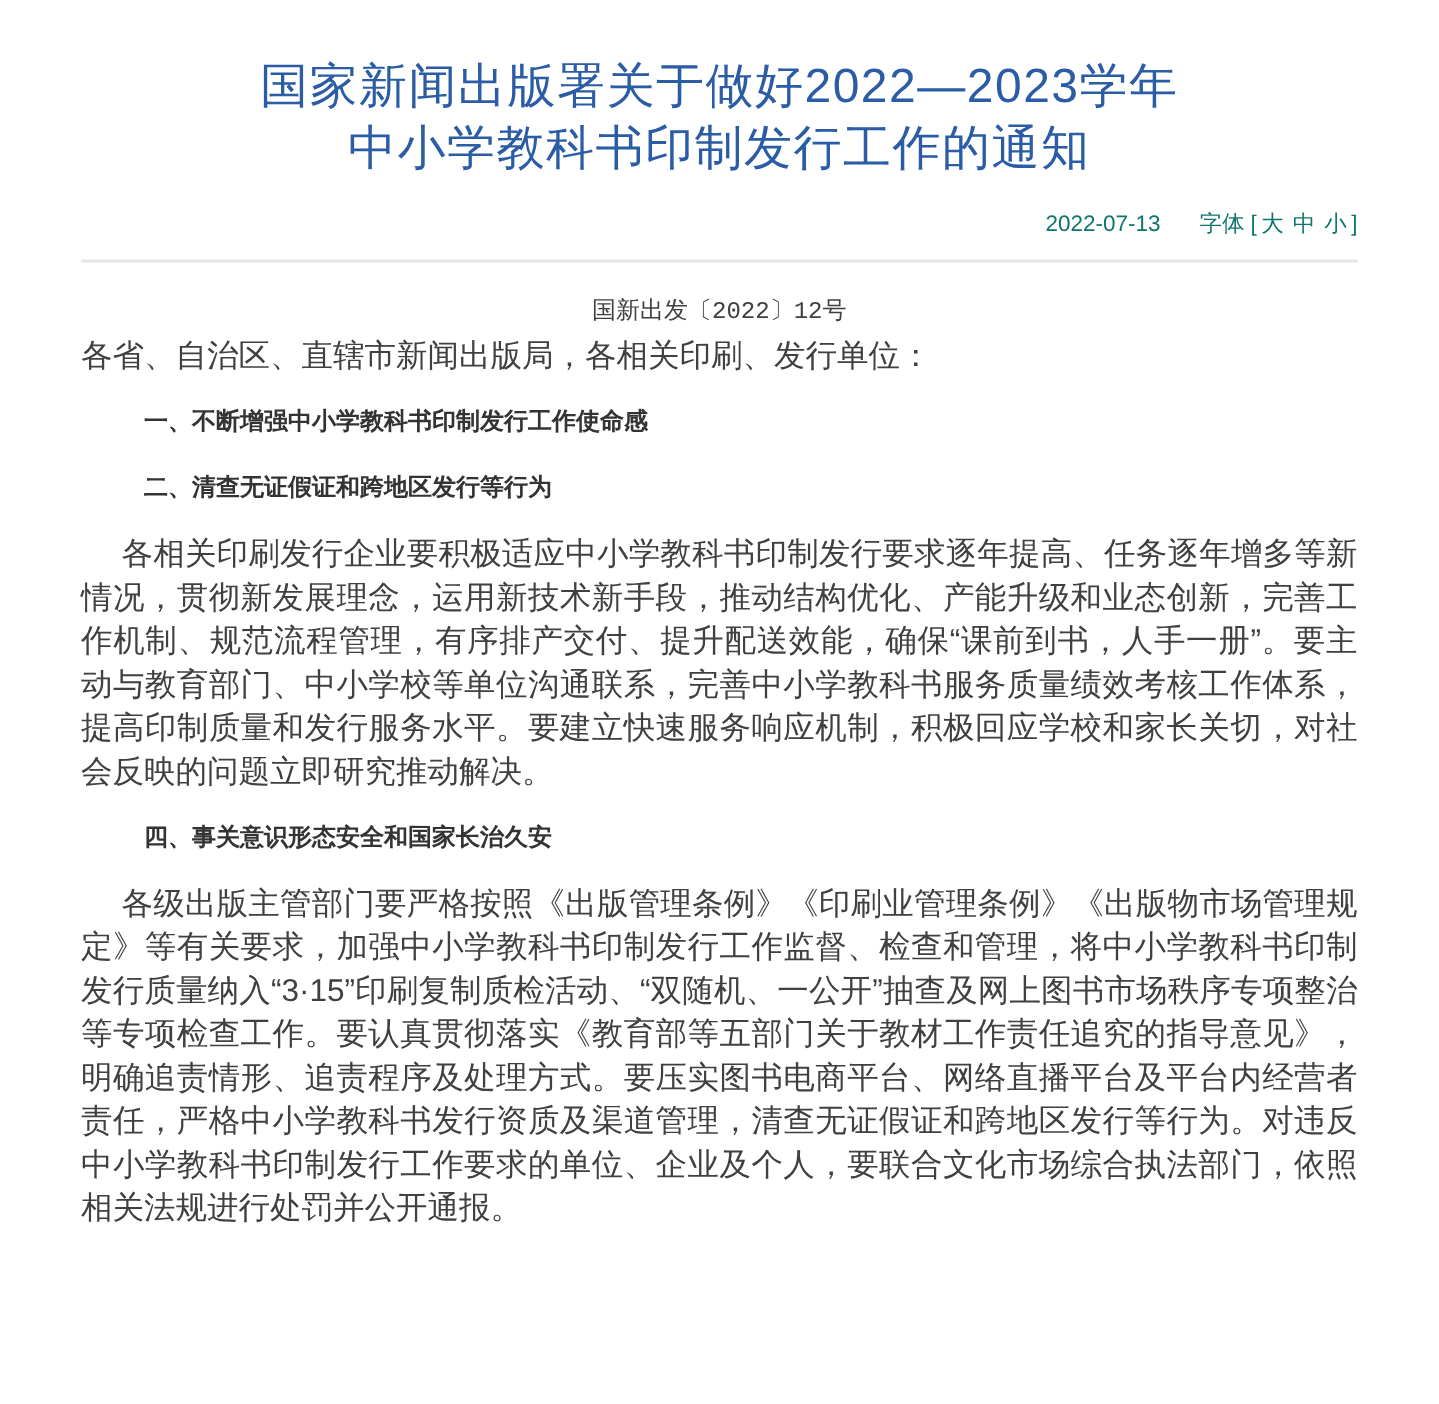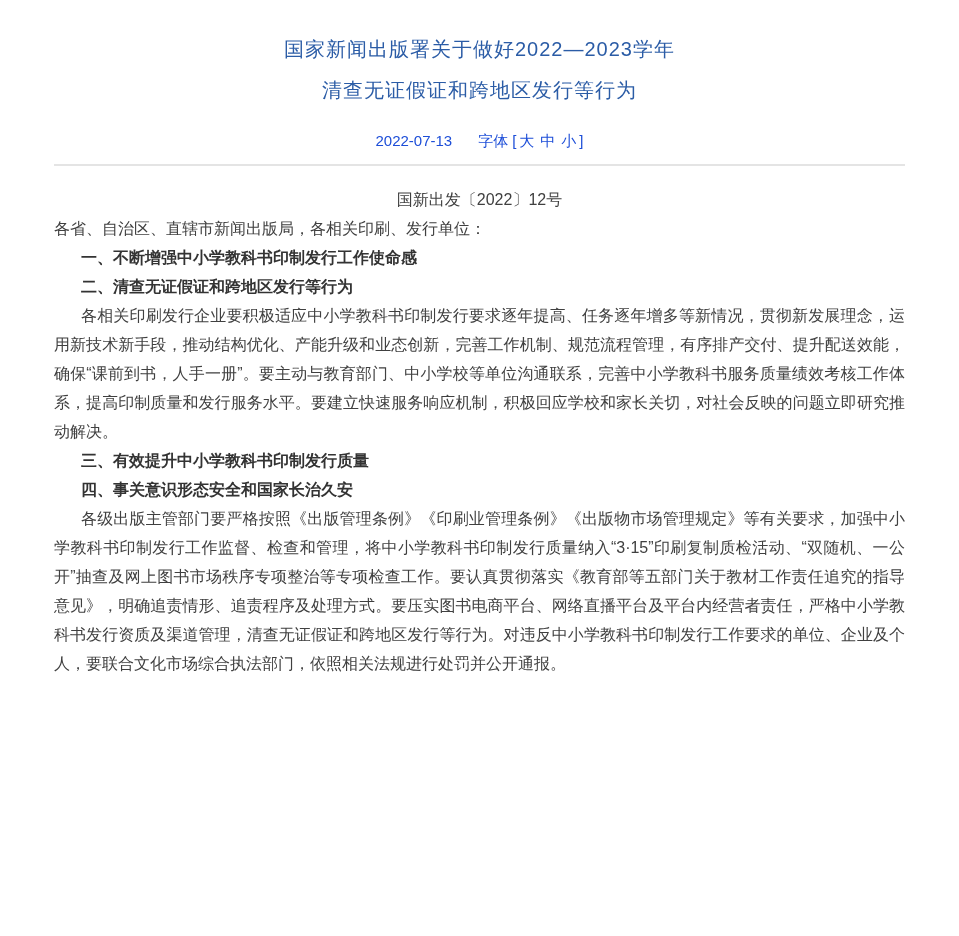--- a/index.html
+++ b/index.html
@@ -14,29 +14,29 @@
     min-height: 936px;
     background: #ffffff;
     box-sizing: border-box;
   }
   .article {
     padding: 0 54px;
   }
   .title {
     text-align: center;
     color: #2b5ca6;
-    font-size: 20px;
+    font-size: 32px;
     line-height: 41px;
     font-weight: 400;
     padding-top: 16px;
     letter-spacing: 1px;
   }
   .meta {
-    text-align: center;
-    color: #1d4ed8;
+    text-align: right;
+    color: #0f766e;
     font-size: 15px;
     margin-top: 21px;
     line-height: 18px;
   }
   .meta .date {
     margin-right: 26px;
   }
   .meta .fs-label {
     margin-right: 4px;
   }
@@ -48,69 +48,69 @@
     height: 2px;
     background: #e4e4e4;
     margin-top: 14px;
   }
   .docnum {
     text-align: center;
     color: #404040;
     font-size: 16px;
     margin: 19px 0 0 0;
     line-height: 29px;
+    font-family: Liberation Mono, monospace;
   }
   .block {
-    font-size: 16px;
+    font-size: 21px;
     color: #404040;
     line-height: 29px;
     margin: 0;
     text-align: justify;
     font-weight: 400;
   }
   .block.indent {
     text-indent: 27px;
   }
   .heading {
     font-size: 16px;
     color: #333333;
     line-height: 29px;
-    margin: 0;
+    margin: 15px;
     font-weight: 700;
     text-indent: 27px;
   }
 </style>
 </head>
 <body>
 
 <div class="page">
   <div class="article">
 
     <h1 class="title">
       <span>国家新闻出版署关于做好2022—2023学年</span><br>
-      <span>清查无证假证和跨地区发行等行为</span>
+      <span>中小学教科书印制发行工作的通知</span>
     </h1>
 
     <div class="meta">
       <span class="date">2022-07-13</span><span class="fs-label">字体</span><span>[</span><span class="fs-opt">大</span><span class="fs-opt">中</span><span class="fs-opt">小</span><span>]</span>
     </div>
 
     <div class="divider"></div>
 
     <p class="docnum">国新出发〔2022〕12号</p>
 
     <div>
       <p class="block">各省、自治区、直辖市新闻出版局，各相关印刷、发行单位：</p>
 
       <h3 class="heading">一、不断增强中小学教科书印制发行工作使命感</h3>
 
       <h3 class="heading">二、清查无证假证和跨地区发行等行为</h3>
       <p class="block indent">各相关印刷发行企业要积极适应中小学教科书印制发行要求逐年提高、任务逐年增多等新情况，贯彻新发展理念，运用新技术新手段，推动结构优化、产能升级和业态创新，完善工作机制、规范流程管理，有序排产交付、提升配送效能，确保“课前到书，人手一册”。要主动与教育部门、中小学校等单位沟通联系，完善中小学教科书服务质量绩效考核工作体系，提高印制质量和发行服务水平。要建立快速服务响应机制，积极回应学校和家长关切，对社会反映的问题立即研究推动解决。</p>
 
-      <h3 class="heading">三、有效提升中小学教科书印制发行质量</h3>
 
       <h3 class="heading">四、事关意识形态安全和国家长治久安</h3>
       <p class="block indent">各级出版主管部门要严格按照《出版管理条例》《印刷业管理条例》《出版物市场管理规定》等有关要求，加强中小学教科书印制发行工作监督、检查和管理，将中小学教科书印制发行质量纳入“3·15”印刷复制质检活动、“双随机、一公开”抽查及网上图书市场秩序专项整治等专项检查工作。要认真贯彻落实《教育部等五部门关于教材工作责任追究的指导意见》，明确追责情形、追责程序及处理方式。要压实图书电商平台、网络直播平台及平台内经营者责任，严格中小学教科书发行资质及渠道管理，清查无证假证和跨地区发行等行为。对违反中小学教科书印制发行工作要求的单位、企业及个人，要联合文化市场综合执法部门，依照相关法规进行处罚并公开通报。</p>
 
     </div>
 
   </div>
 </div>
 
 </body></html>

